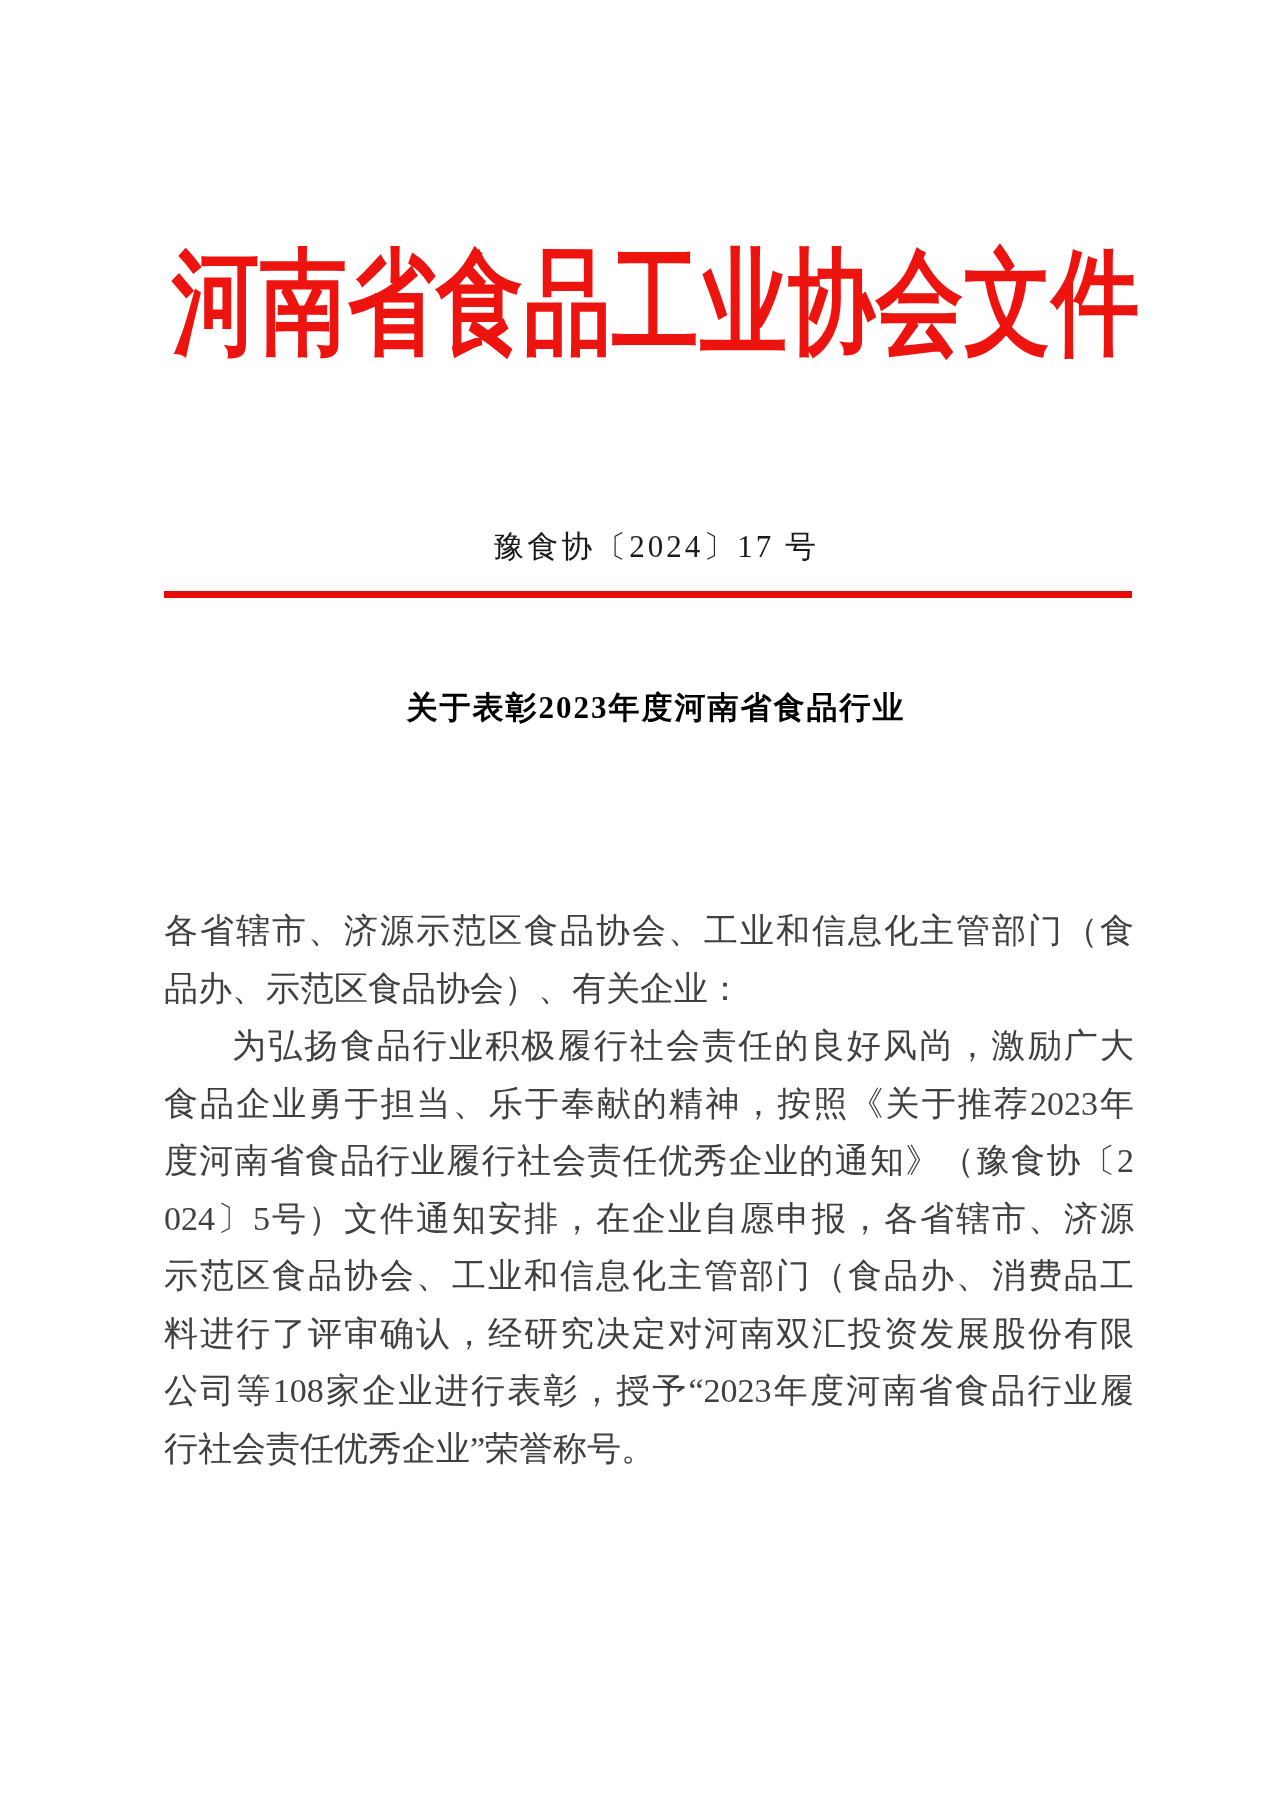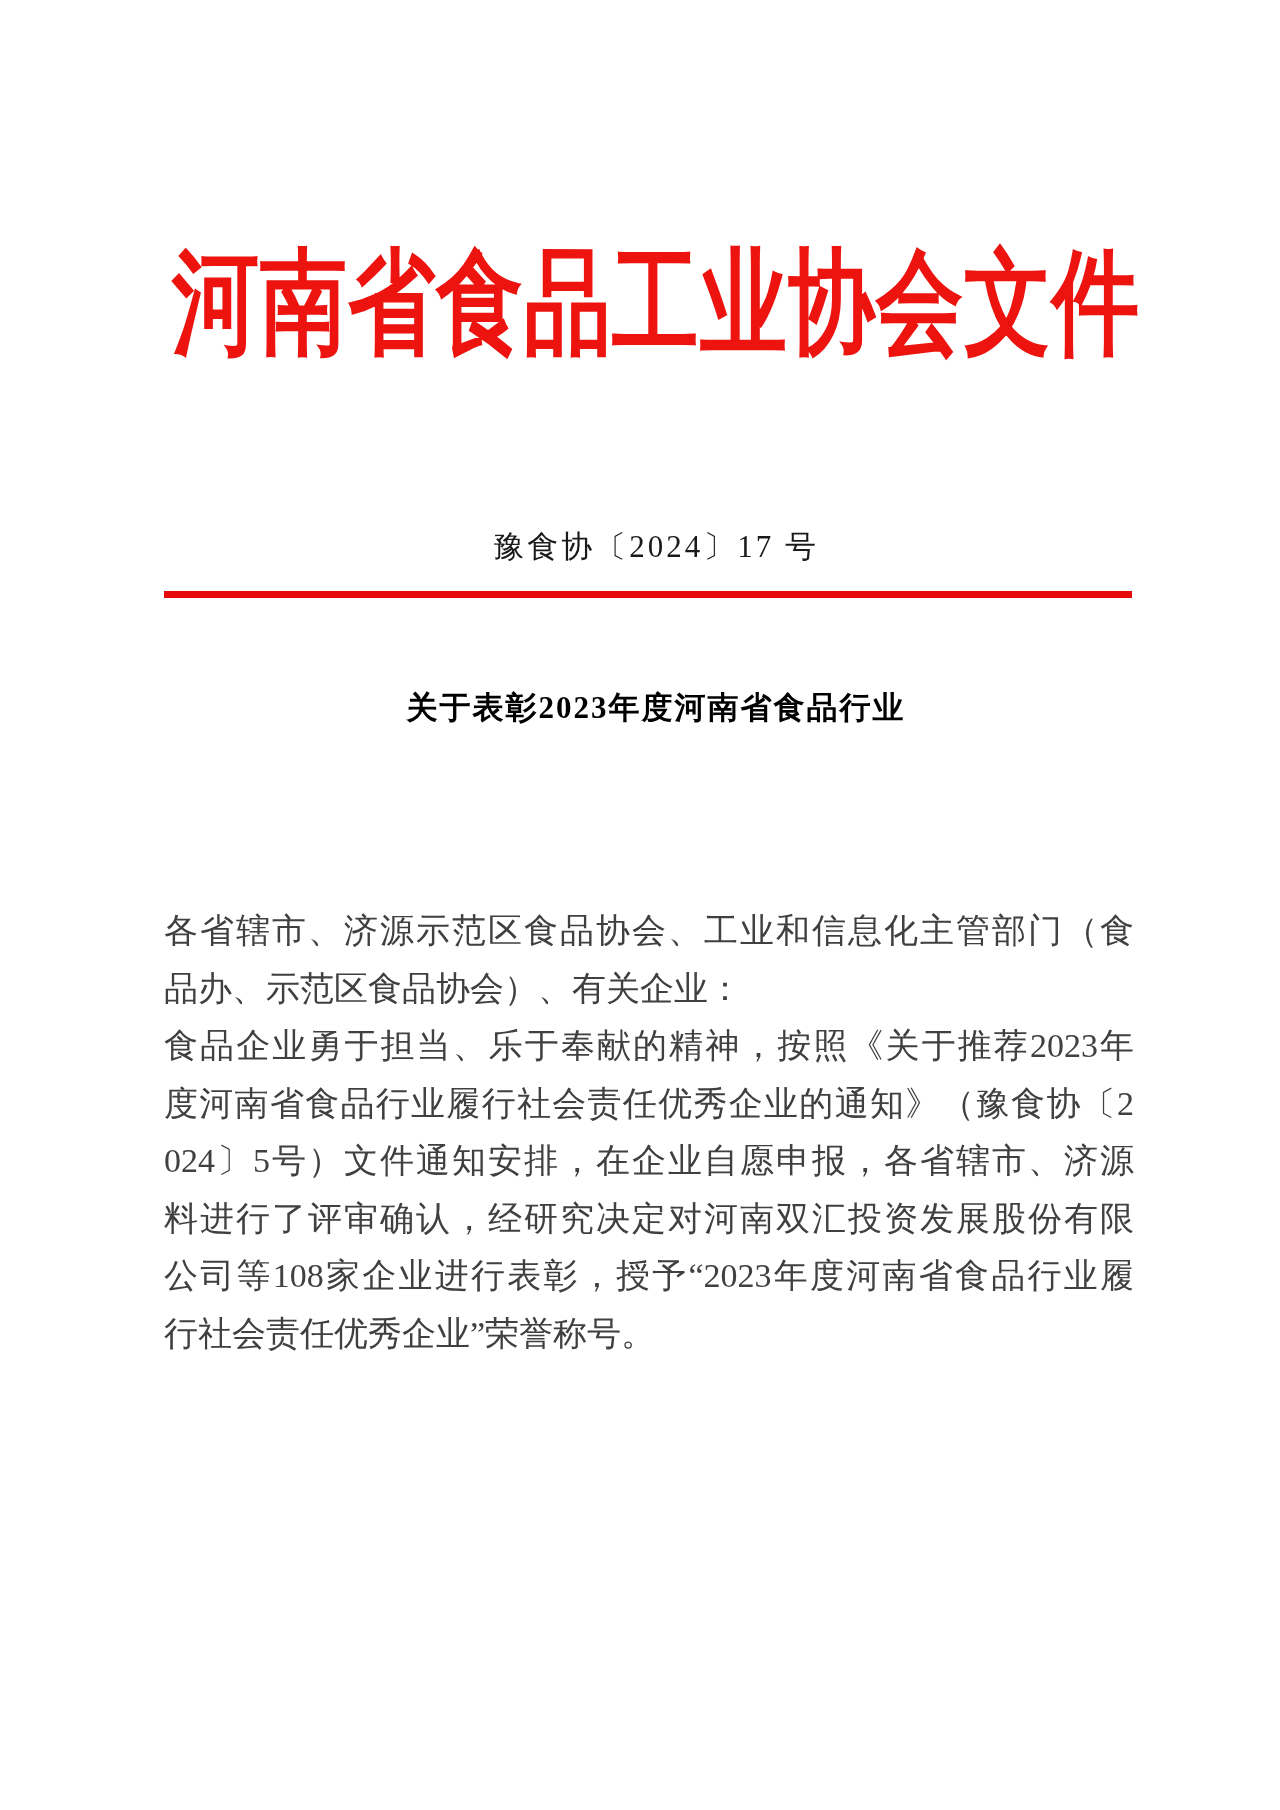--- a/index.html
+++ b/index.html
@@ -104,21 +104,23 @@
 
   <div class="red-line"></div>
 
   <div class="doc-title">
     <div>关于表彰2023年度河南省食品行业</div>
   </div>
 
   <div class="body-block">
     <div class="body-line">各省辖市、济源示范区食品协会、工业和信息化主管部门（食</div>
     <div class="body-line para-end">品办、示范区食品协会）、有关企业：</div>
+    <div class="body-line indent-first">为弘扬食品行业积极履行社会责任的良好风尚，激励广大</div>
     <div class="body-line">食品企业勇于担当、乐于奉献的精神，按照《关于推荐2023年</div>
     <div class="body-line">度河南省食品行业履行社会责任优秀企业的通知》（豫食协〔2</div>
     <div class="body-line">024〕5号）文件通知安排，在企业自愿申报，各省辖市、济源</div>
+    <div class="body-line">示范区食品协会、工业和信息化主管部门（食品办、消费品工</div>
     <div class="body-line">料进行了评审确认，经研究决定对河南双汇投资发展股份有限</div>
     <div class="body-line">公司等108家企业进行表彰，授予“2023年度河南省食品行业履</div>
     <div class="body-line para-end">行社会责任优秀企业”荣誉称号。</div>
   </div>
 
 </div>
 
 </body></html>

